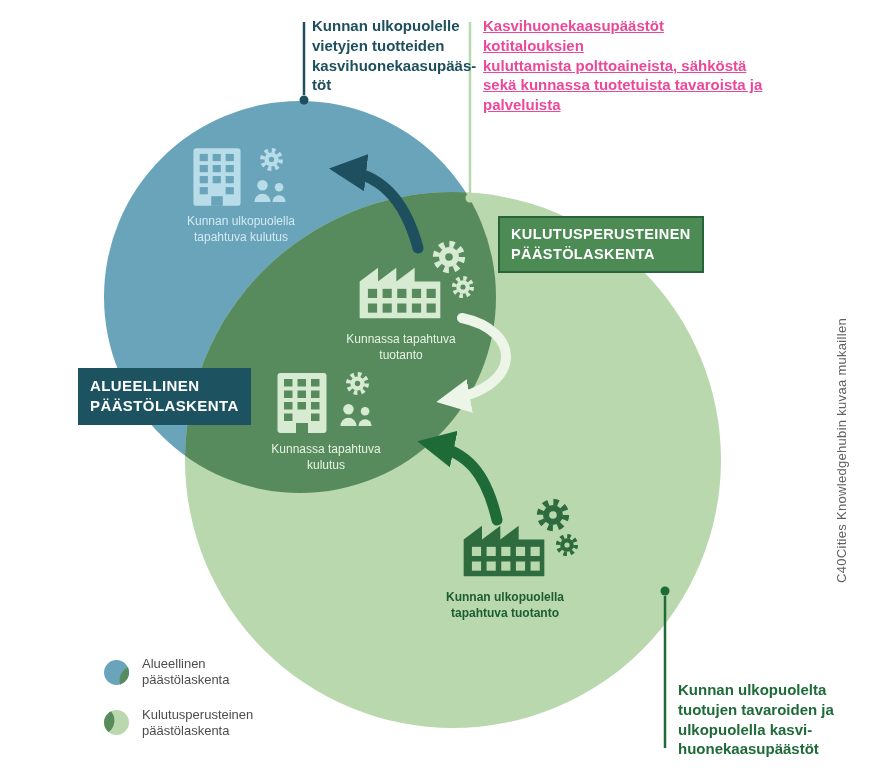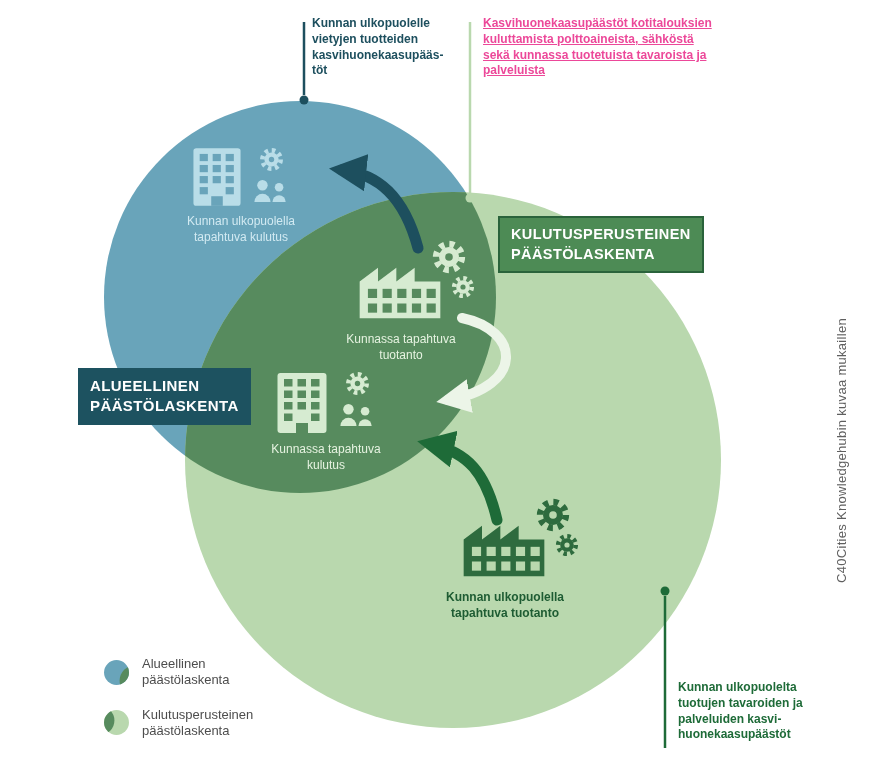--- a/index.html
+++ b/index.html
@@ -3,21 +3,21 @@
 <meta charset="utf-8">
 <style>
   html,body{margin:0;padding:0;background:#fff;}
   .stage{
     position:relative;width:873px;height:773px;background:#ffffff;
     font-family:"Liberation Sans",sans-serif;overflow:hidden;
   }
   .venn{position:absolute;left:0;top:0;}
   .ml{white-space:pre-line;}
   
-  .ann{position:absolute;font-weight:700;font-size:12px;line-height:1.32;}
+  .ann{position:absolute;font-weight:700;font-size:15px;line-height:1.32;}
   .ann-topleft{left:312px;top:16px;width:180px;color:#1d4f5e;}
   .ann-topmid{left:483px;top:16px;width:285px;color:#ec4899;text-decoration:underline;}
   .ann-bottomright{left:678px;top:680px;width:175px;color:#1e6b38;}
   
   .tagbox{position:absolute;color:#ffffff;font-weight:700;white-space:pre-line;line-height:1.35;letter-spacing:.4px;}
   .tag-consumption{left:498px;top:216px;background:#4d8b55;border:2px solid #2a633b;padding:7px 11px;font-size:14.5px;}
   .tag-regional{left:78px;top:368px;background:#1d5260;padding:8px 12px;font-size:15px;}
   
   .node{position:absolute;display:flex;flex-direction:column;align-items:center;}
   .node .icons{display:flex;align-items:flex-start;gap:10px;}
@@ -129,21 +129,21 @@
 kasvihuonekaasupääs-
 töt</div>
 
   <div class="ann ann-topmid ml">Kasvihuonekaasupäästöt kotitalouksien
 kuluttamista polttoaineista, sähköstä
 sekä kunnassa tuotetuista tavaroista ja
 palveluista</div>
 
   <div class="ann ann-bottomright ml">Kunnan ulkopuolelta
 tuotujen tavaroiden ja
-palveluiden kasvi-
+ulkopuolella kasvi-
 huonekaasupäästöt</div>
 
   <div class="tagbox tag-consumption">KULUTUSPERUSTEINEN
 PÄÄSTÖLASKENTA</div>
   <div class="tagbox tag-regional">ALUEELLINEN
 PÄÄSTÖLASKENTA</div>
 
   <div class="node node-blue" style="left:186px;top:146px;width:110px;">
     <div class="icons">
       <svg width="50" height="62" viewBox="0 0 52 64">

